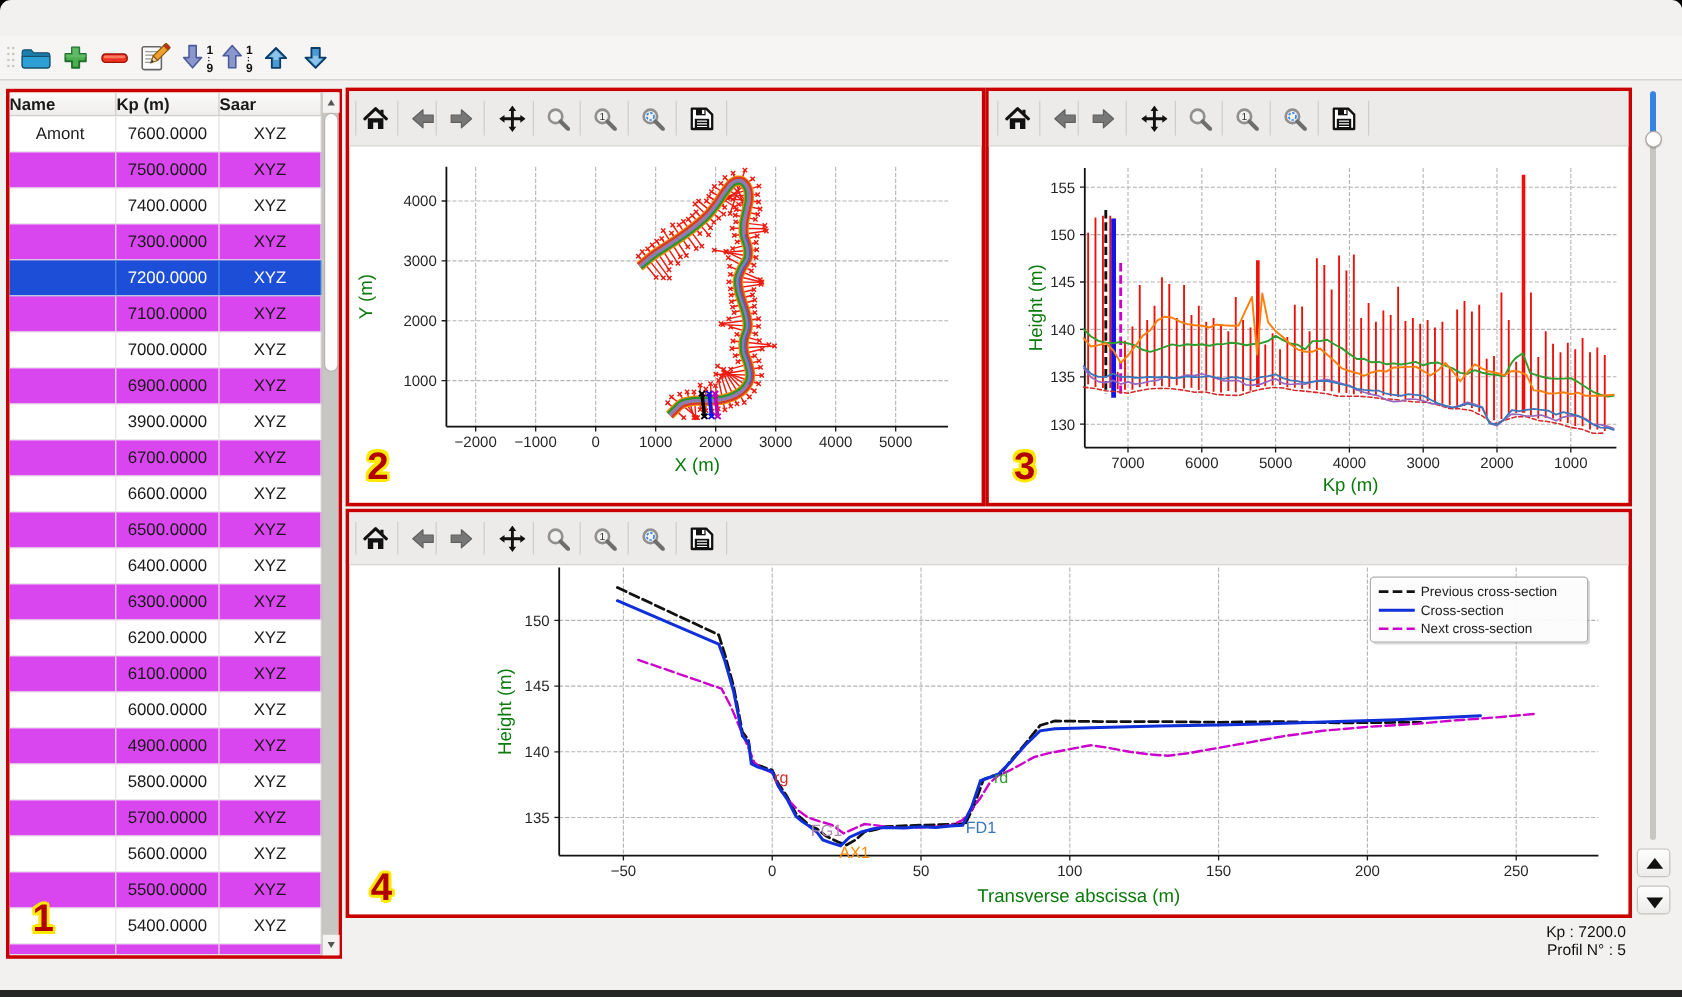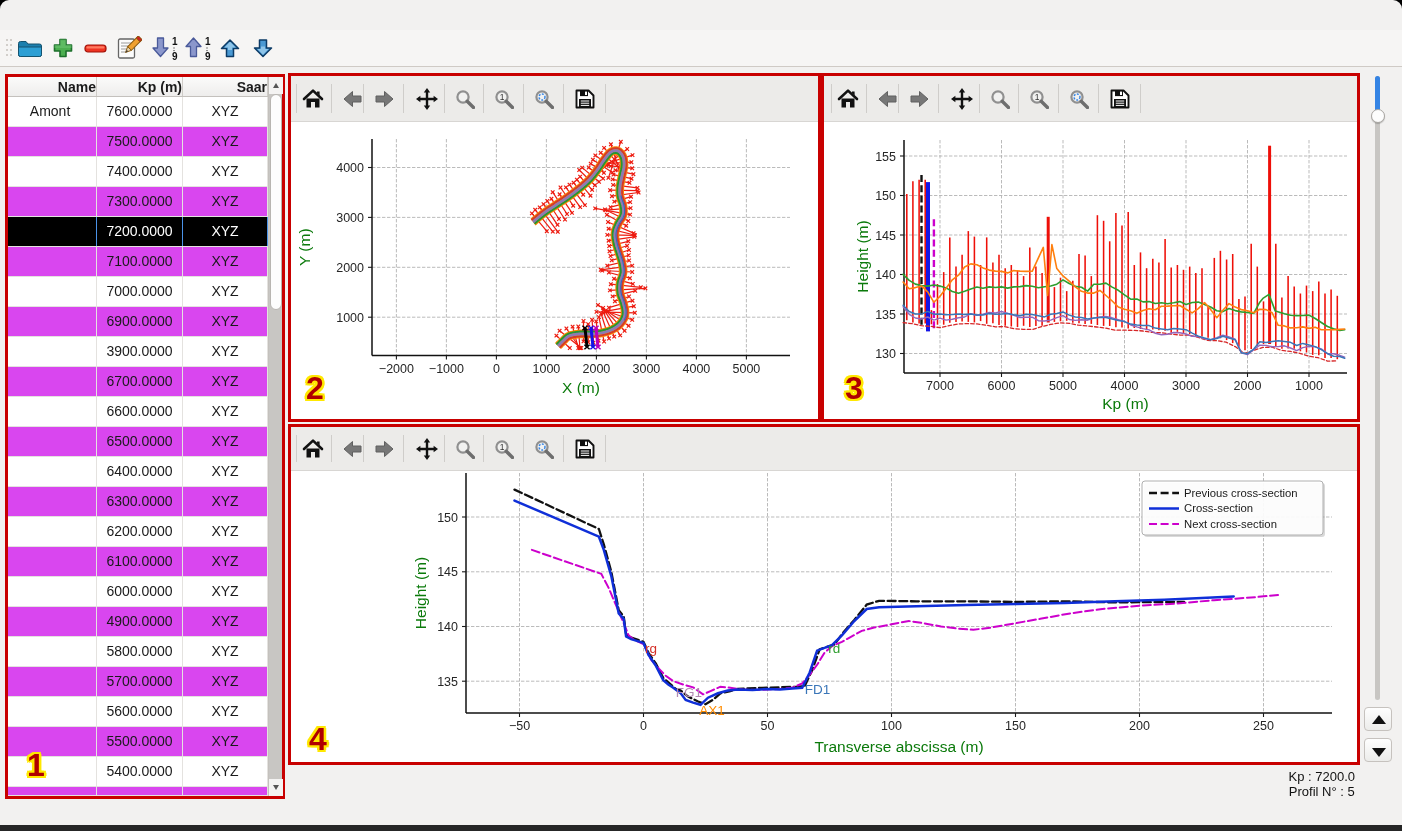--- a/index.html
+++ b/index.html
@@ -14,39 +14,39 @@
 #p2{left:288px;top:73px;width:533px;height:349px}
 #p3{left:821px;top:73px;width:539px;height:349px}
 #p4{left:288px;top:424px;width:1072px;height:341px}
 .mpltb{position:absolute;left:0;top:0;right:0;height:46px;background:#ecebe9;border-bottom:1px solid #d8d6d3}
 #p4 .mpltb{height:44px}
 .bignum{position:absolute;font-size:32px;font-weight:bold;color:#b00000;z-index:50;
  text-shadow:-2px -2px 0 #ffe800,2px -2px 0 #ffe800,-2px 2px 0 #ffe800,2px 2px 0 #ffe800,0 -2.4px 0 #ffe800,0 2.4px 0 #ffe800,-2.4px 0 0 #ffe800,2.4px 0 0 #ffe800}
 
 #tblwrap{position:absolute;left:0;top:0;width:261px;bottom:0;overflow:hidden;font-size:14px;color:#1a1a1a}
 .thead{display:flex;height:20px;line-height:20px;font-weight:bold;background:linear-gradient(#fbfbfa,#eeedec);border-bottom:1px solid #c4c1bd}
-.thead>div{border-right:1px solid #cfccc8;text-align:right}
+.thead>div{border-right:1px solid #cfccc8;text-align:left}
 .trow{display:flex;height:30px;line-height:29px;background:#fff;border-bottom:1px solid #e4e2df}
 .trow.alt{background:#d946ef}
-.trow.sel{background:#000000;color:#fff}
+.trow.sel{background:#1d4ed8;color:#fff}
 .trow>div{border-right:1px solid #e4e2df;text-align:center}
 .trow.sel>div{border-right-color:#4a92e8}
 .c1{width:89px}.c2{width:86px}.c3{width:85px}
 
 #tscroll{position:absolute;right:0;top:0;width:14px;bottom:0;background:#c8c6c3;border-left:1px solid #c4c1bd}
 #tscroll .btn{position:absolute;left:0;width:14px;height:17px;background:#f4f3f2}
 #tscroll .thumb{position:absolute;left:1px;width:12px;background:#fdfdfd;border:1px solid #b8b5b1;border-radius:6px}
 .arr{width:0;height:0;position:absolute;left:3.5px;border-left:3.5px solid transparent;border-right:3.5px solid transparent}
 
 #vslider{position:absolute;left:1375px;top:76px;width:5px;height:624px;background:#c8c6c3;border-radius:3px}
 #vslider .fill{position:absolute;left:0;top:0;width:5px;height:36px;background:#3584e4;border-radius:3px}
 #vslider .handle{position:absolute;left:-4.5px;top:33px;width:14px;height:14px;background:#fdfdfd;border:1px solid #a8a5a1;border-radius:7px;box-shadow:0 1px 1px rgba(0,0,0,.2)}
 .spinbtn{position:absolute;left:1364px;width:28px;height:24px;background:linear-gradient(#fefefe,#ececea);border:1px solid #c6c2be;border-radius:4px}
 .spinbtn .tri{position:absolute;left:7px;width:0;height:0;border-left:7px solid transparent;border-right:7px solid transparent}
-#kptext{position:absolute;right:47px;top:769px;text-align:center;font-size:13px;color:#111;line-height:15px}
+#kptext{position:absolute;right:47px;top:769px;text-align:right;font-size:13px;color:#111;line-height:15px}
 #botstrip{position:absolute;left:0;bottom:0;right:0;height:6px;background:#262626}
 </style></head><body>
 <div id="win">
     <div id="toolbar">
       <svg style="position:absolute;left:17px;top:8px" width="26" height="22" viewBox="0 0 26 22">
         <path d="M1.5 5.5 Q1.5 3.5 3.5 3.5 H9 L11 6 H22.5 Q24.5 6 24.5 8 V16.5 Q24.5 18.5 22.5 18.5 H3.5 Q1.5 18.5 1.5 16.5 Z" fill="#1b7fae" stroke="#14536f" stroke-width="1"></path>
         <path d="M1.5 9 H24.5 V16.5 Q24.5 18.5 22.5 18.5 H3.5 Q1.5 18.5 1.5 16.5 Z" fill="#2d9fd4" stroke="#14536f" stroke-width="1"></path>
       </svg>
       <svg style="position:absolute;left:52px;top:7px" width="22" height="22" viewBox="0 0 22 22">
         <path d="M8 2.5 H14 V8 H19.5 V14 H14 V19.5 H8 V14 H2.5 V8 H8 Z" fill="#4caf50" stroke="#1d6f2b" stroke-width="1.6" stroke-linejoin="round"></path>

